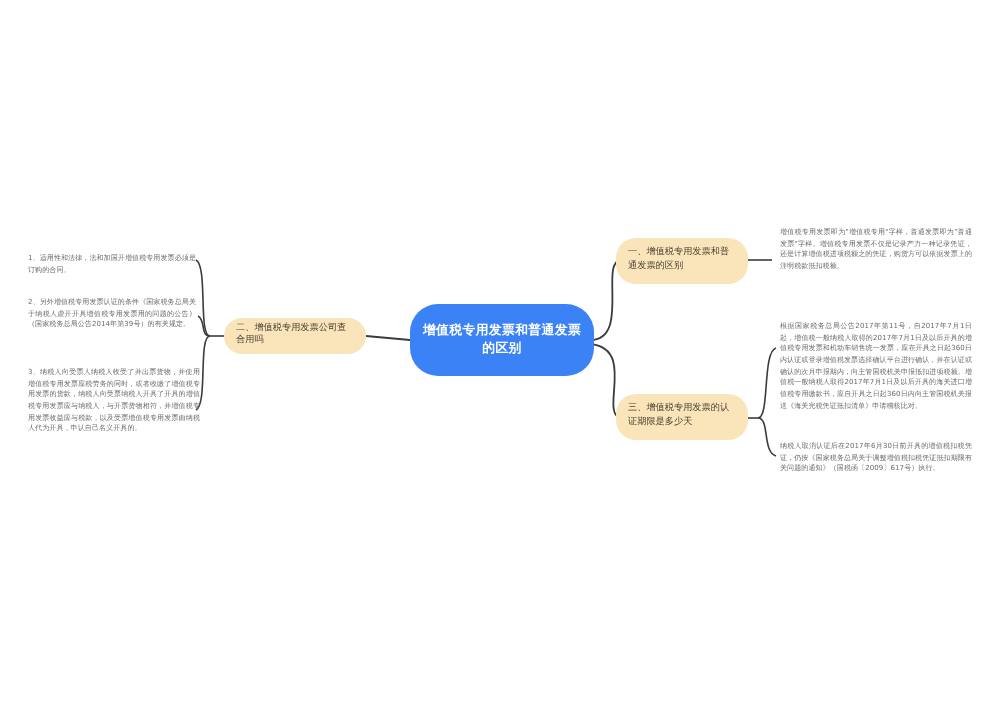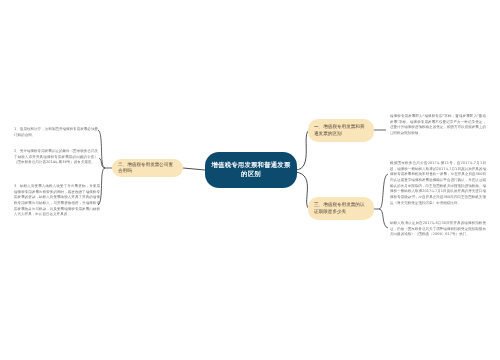--- a/index.html
+++ b/index.html
@@ -15,21 +15,21 @@
 
   .node{
     position:absolute;
     box-sizing:border-box;
     display:flex;align-items:center;justify-content:center;
     text-align:center;
     line-height:1.35;
     border-radius:999px;
   }
   .node-root{
-    background:#0c4a6e;
+    background:#3b82f6;
     color:#ffffff;
     font-size:6.4px;
     font-weight:bold;
     letter-spacing:.2px;
     padding:4px 5px;
     border-radius:14px;
   }
   .node-branch{
     background:#fae5ba;
     color:#4a4134;

